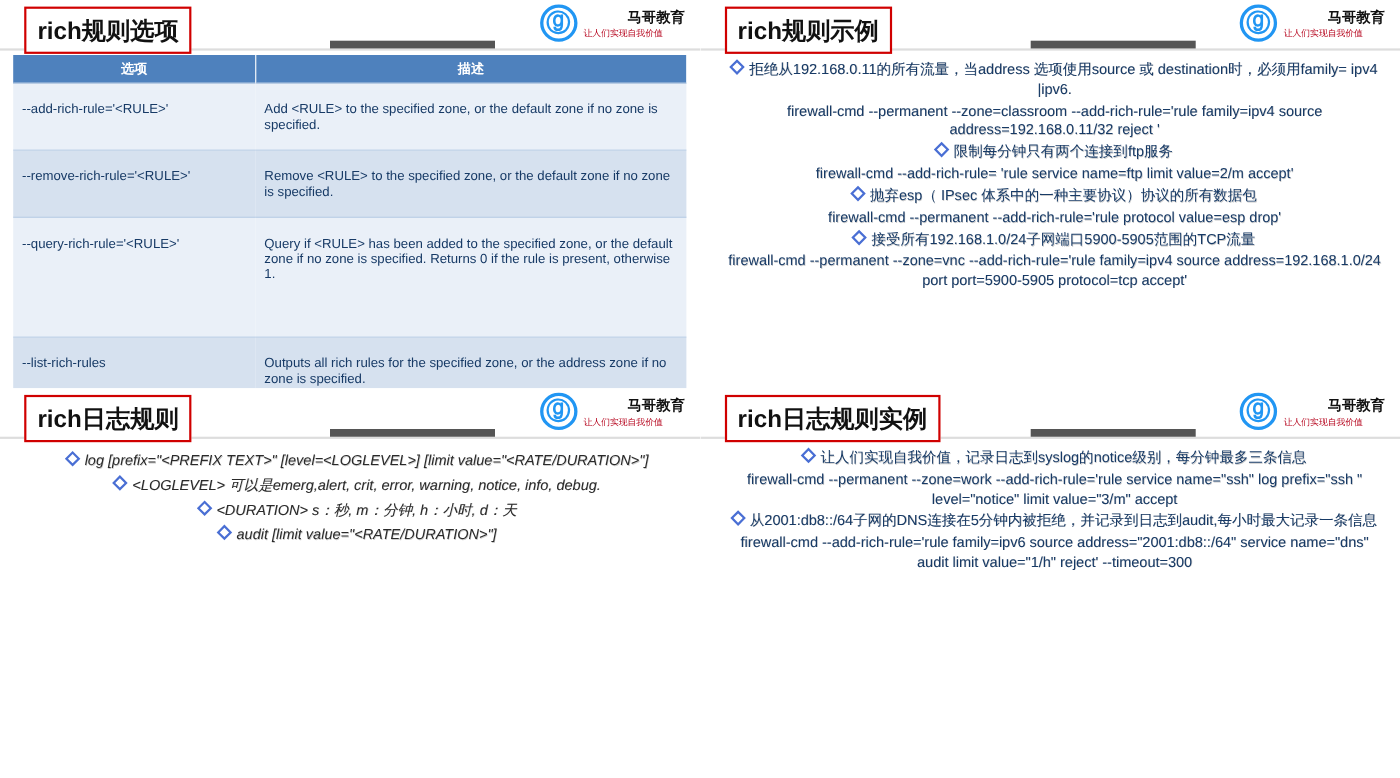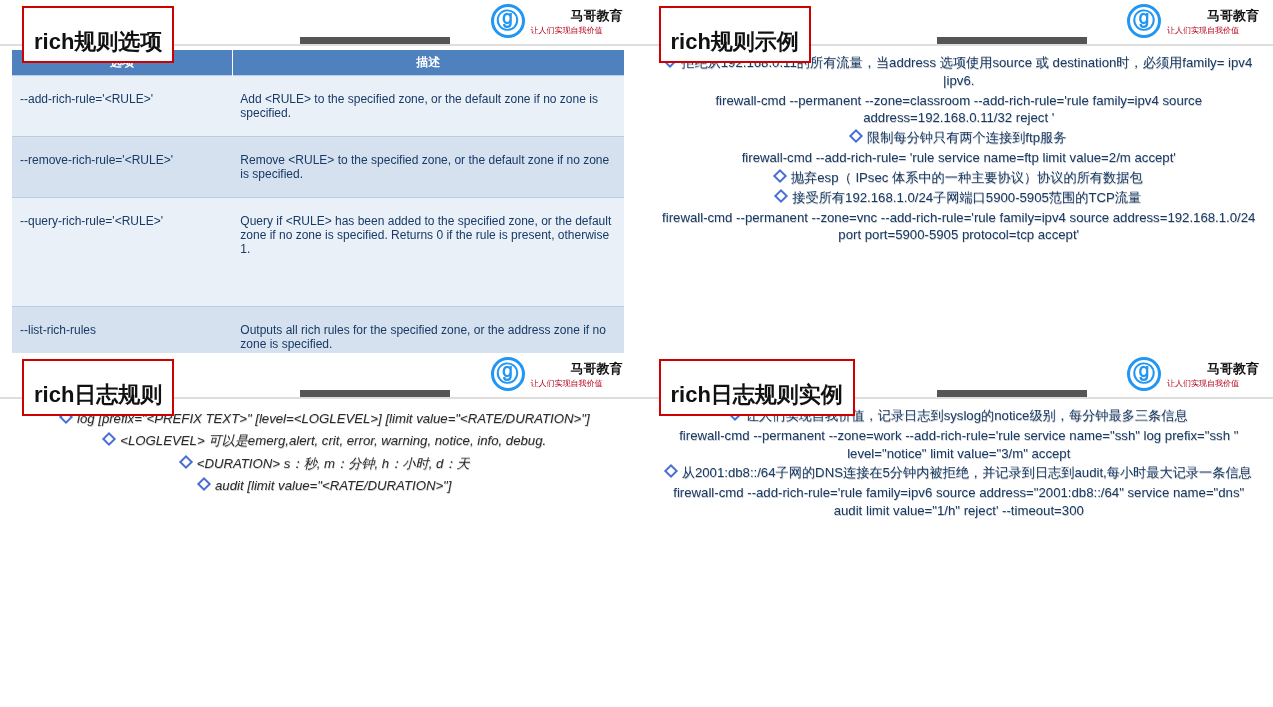--- a/index.html
+++ b/index.html
@@ -16,21 +16,21 @@
   .slide {
     position: relative;
     background: #fff;
     overflow: hidden;
   }
   .slide-title {
     position: absolute;
     top: 6px;
     left: 22px;
     border: 2px solid #d00000;
-    padding: 19px 10px 4px 10px;
+    padding: 5px 10px 4px 10px;
     font-size: 22px;
     font-weight: 700;
     color: #111;
     background: #fff;
     z-index: 5;
   }
   .title-separator {
     position: absolute;
     top: 44px;
     left: 0;
@@ -190,20 +190,21 @@
       <span class="logo-text">马哥教育</span>
       <span class="logo-sub">让人们实现自我价值</span>
     </div>
   </div>
   <div class="content bullets slant">
     <div class="bul-row bul-head"><span class="blue-diamond"></span><span>拒绝从192.168.0.11的所有流量，当address 选项使用source 或 destination时，必须用family= ipv4 |ipv6.</span></div>
     <div class="bul-row cmd">firewall-cmd --permanent --zone=classroom --add-rich-rule='rule family=ipv4 source address=192.168.0.11/32 reject '</div>
     <div class="bul-row bul-head"><span class="blue-diamond"></span><span>限制每分钟只有两个连接到ftp服务</span></div>
     <div class="bul-row cmd">firewall-cmd --add-rich-rule= 'rule service name=ftp limit value=2/m accept'</div>
     <div class="bul-row bul-head"><span class="blue-diamond"></span><span>抛弃esp（ IPsec 体系中的一种主要协议）协议的所有数据包</span></div>
+    <div class="bul-row cmd">firewall-cmd --permanent --add-rich-rule='rule protocol value=esp drop'</div>
     <div class="bul-row bul-head"><span class="blue-diamond"></span><span>接受所有192.168.1.0/24子网端口5900-5905范围的TCP流量</span></div>
     <div class="bul-row cmd">firewall-cmd --permanent --zone=vnc --add-rich-rule='rule family=ipv4 source address=192.168.1.0/24 port port=5900-5905 protocol=tcp accept'</div>
   </div>
 </div>
 
 <div class="slide s3">
   <div class="slide-title">rich日志规则</div>
   <div class="title-dark-bar"></div>
   <div class="title-separator"></div>
   <div class="logo">

